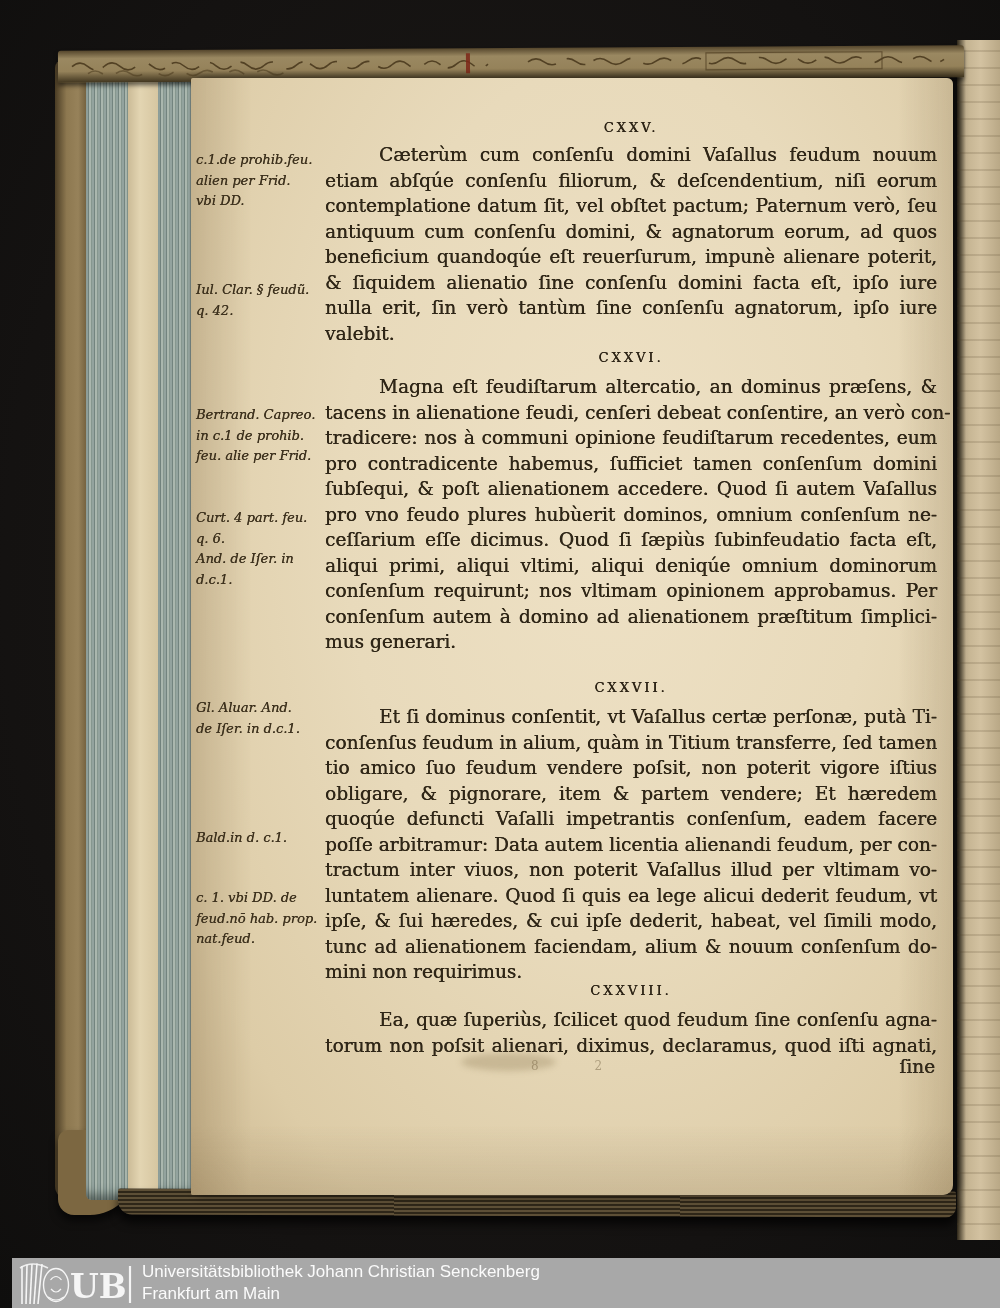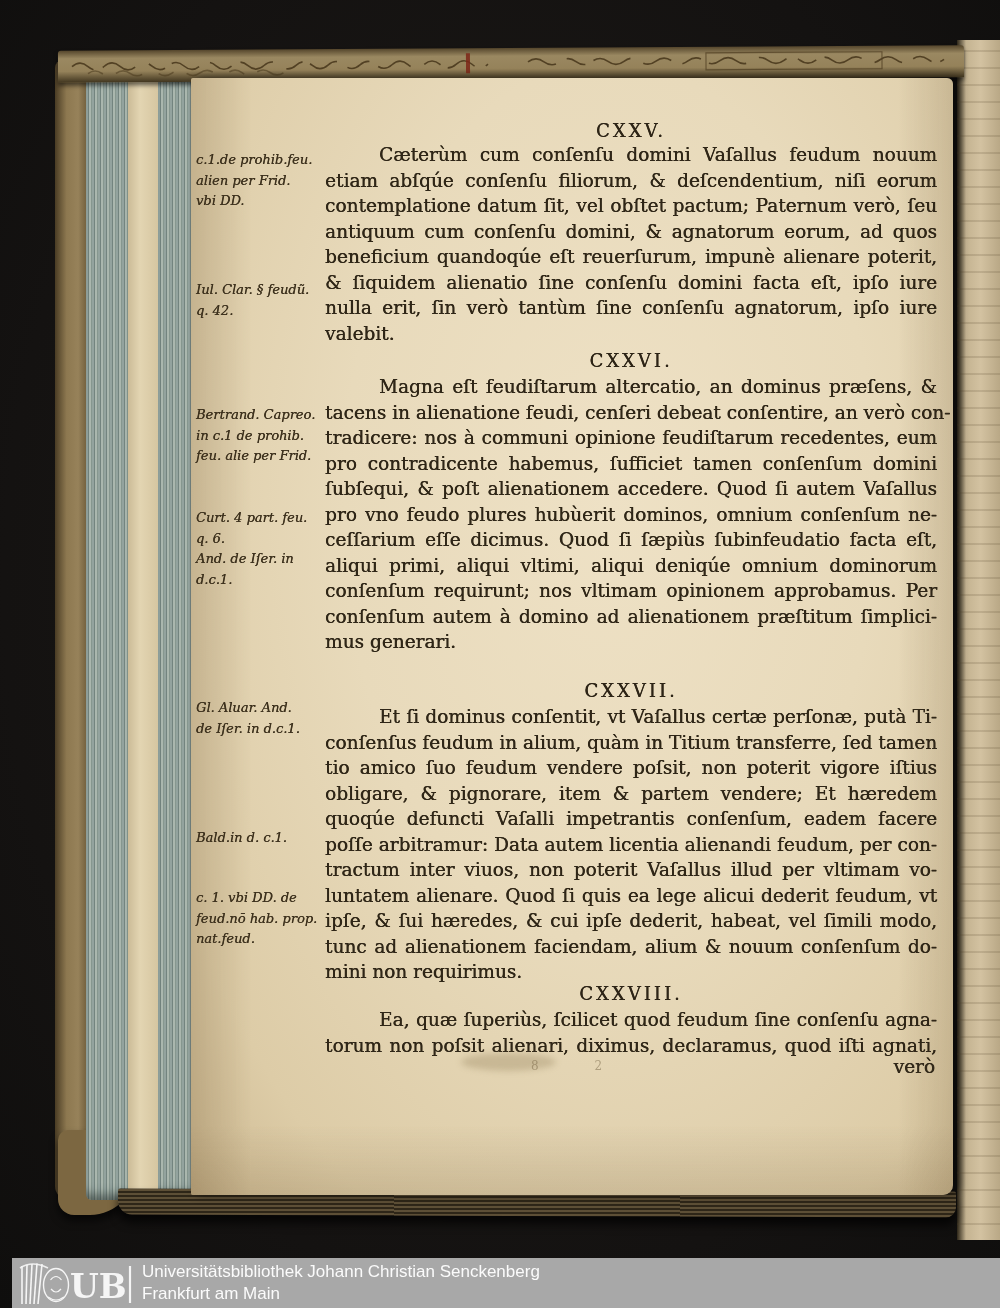--- a/index.html
+++ b/index.html
@@ -72,21 +72,21 @@
     background:repeating-linear-gradient(0deg,#5d4f36 0 2px,#2e2618 2px 4px);
     border-radius:2px 2px 10px 14px;
     box-shadow:0 8px 10px rgba(0,0,0,0.7);
     transform:rotate(0.2deg);
   }
 
   
   .main-col{position:absolute;left:134px;top:0;width:612px;height:100%;color:#2f2617;}
   .sec-head{
     position:absolute;width:100%;text-align:center;
-    font-size:18px;letter-spacing:3px;color:#2d2416;
+    font-size:13px;letter-spacing:3px;color:#2d2416;
     text-shadow:0.3px 0 0 currentColor;
   }
   .lines{position:absolute;width:100%;}
   .line{
     font-size:18.5px;line-height:25.5px;white-space:nowrap;
     text-align:justify;text-align-last:justify;
     color:#2f2617;text-shadow:0.35px 0 0 currentColor;
   }
   .lines .line:first-child{text-indent:54px;}
   .lines.last-left .line:last-child{text-align-last:left;}
@@ -224,21 +224,21 @@
           <div class="line">tunc ad alienationem faciendam, alium &amp; nouum conſenſum do-</div>
           <div class="line">mini non requirimus.</div>
         </div>
 
       <div class="sec-head h4">CXXVIII.</div>
       <div class="lines l4">
           <div class="line">Ea, quæ ſuperiùs, ſcilicet quod feudum ſine conſenſu agna-</div>
           <div class="line">torum non poſsit alienari, diximus, declaramus, quod iſti agnati,</div>
         </div>
 
-      <div class="catchword">verò</div>
+      <div class="catchword">ſine</div>
       <div class="signature">8 2</div>
     </div>
 
     <div class="offset-blot"></div>
   </div>
 </div>
 
 <div class="footer">
   <svg class="logo-svg" width="118" height="48" viewBox="0 0 118 48">
     <g fill="none" stroke="#f5f5f5" stroke-width="1.6">

